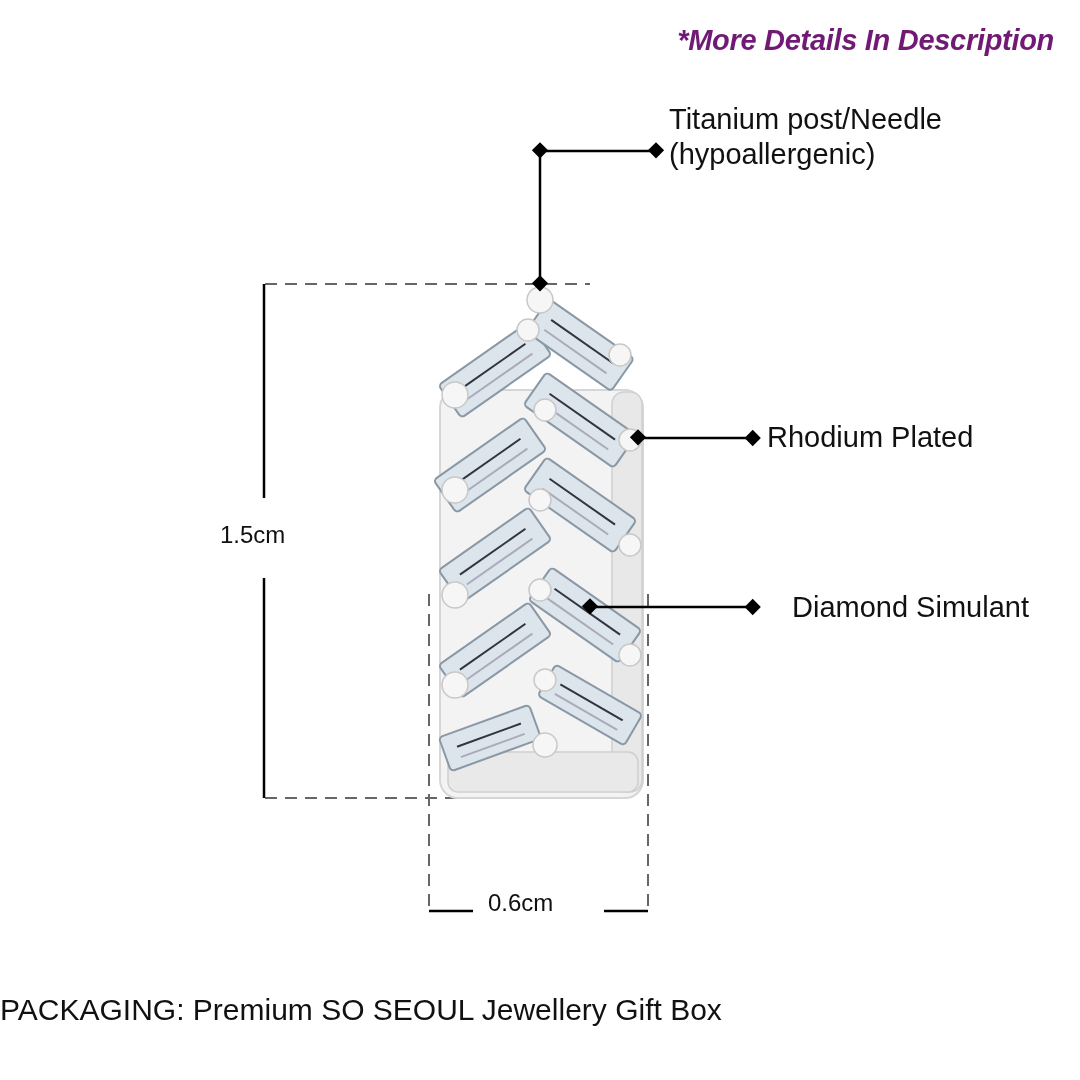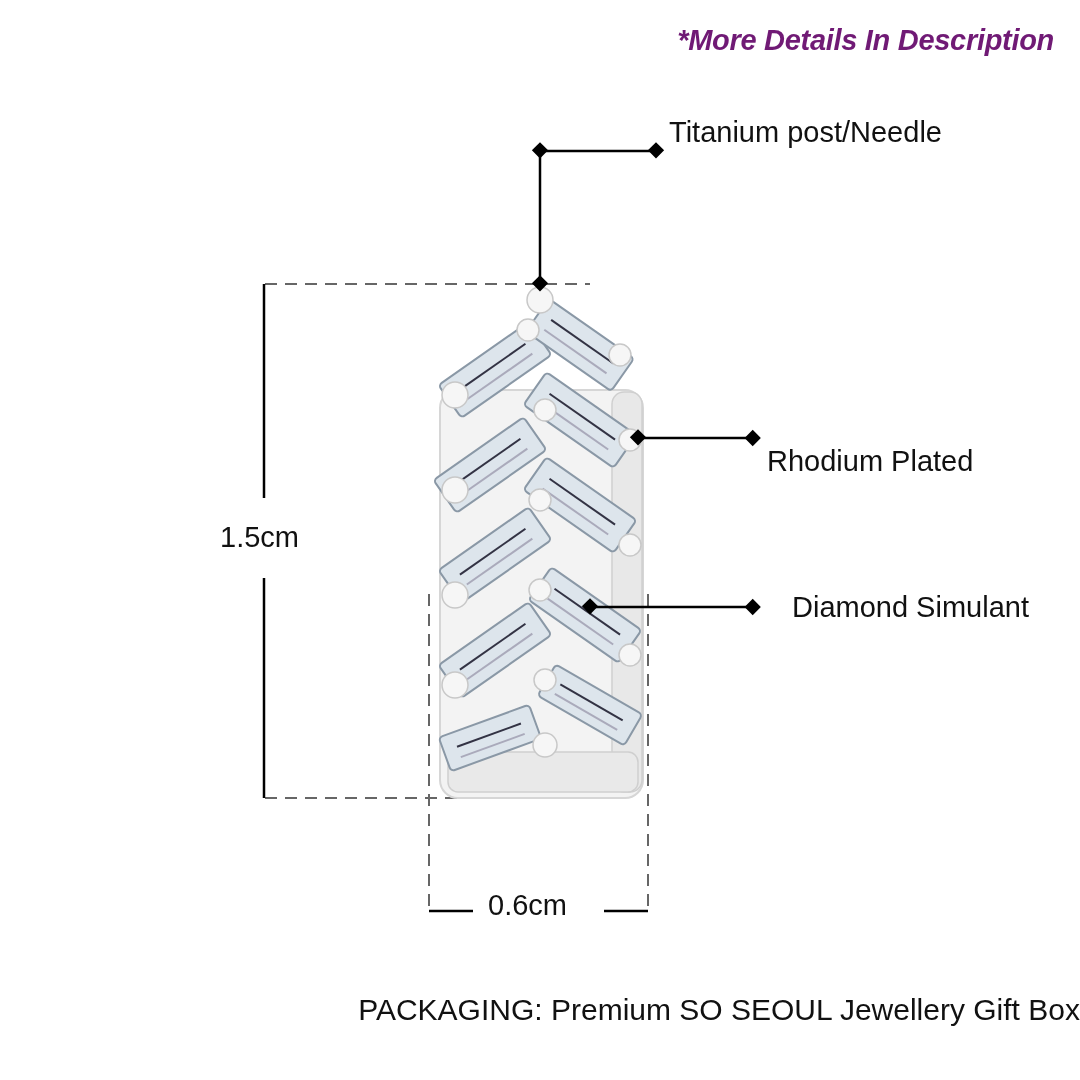--- a/index.html
+++ b/index.html
@@ -1,22 +1,22 @@
 <!DOCTYPE html>
 <html><head>
 <meta charset="utf-8">
 <style>
   html, body { margin: 0; padding: 0; background: #ffffff; }
   body { width: 1080px; height: 1080px; position: relative; overflow: hidden;
          font-family: "Liberation Sans", "DejaVu Sans", sans-serif; color: #111; }
   .abs { position: absolute; }
   .note { right: 26px; top: 24px; font-size: 29px; font-weight: bold; font-style: italic; color: #701a75; letter-spacing: -0.3px; }
   .label { font-size: 29px; color: #111; white-space: nowrap; line-height: 1.2; }
-  .dim { font-size: 29px; color: #111; white-space: nowrap; }
-  .footer { left: 0; width: 1080px; top: 993px; text-align: right; font-size: 30px; color: #111; }
+  .dim { font-size: 24px; color: #111; white-space: nowrap; }
+  .footer { left: 0; width: 1080px; top: 993px; text-align: left; font-size: 30px; color: #111; }
   svg.overlay { position: absolute; left: 0; top: 0; }
 </style>
 </head>
 <body>
 
 <div class="abs note">*More Details In Description</div>
 
 <svg class="overlay" width="1080" height="1080" viewBox="0 0 1080 1080">
 
   <g stroke="#666" stroke-width="2" stroke-dasharray="12 8" fill="none">
@@ -133,22 +133,23 @@
     <rect x="633" y="433" width="9" height="9" transform="rotate(45 638 438)"></rect>
     <rect x="748" y="433" width="9" height="9" transform="rotate(45 752 438)"></rect>
   </g>
   <g stroke="#000" stroke-width="2.5" fill="#000">
     <line x1="590" y1="607" x2="752" y2="607"></line>
     <rect x="585" y="602" width="9" height="9" transform="rotate(45 590 607)"></rect>
     <rect x="748" y="602" width="9" height="9" transform="rotate(45 752 607)"></rect>
   </g>
 </svg>
 
-<div class="abs label" style="left:669px; top:115px;">
+<div class="abs label" style="left:669px; top:102px;">
   <div>Titanium post/Needle</div>
+  <div>(hypoallergenic)</div>
 </div>
-<div class="abs label" style="left:767px; top:420px;margin-top:24px;">Rhodium Plated</div>
+<div class="abs label" style="left:767px; top:420px;">Rhodium Plated</div>
 <div class="abs label" style="left:792px; top:590px;">Diamond Simulant</div>
 
 <div class="abs dim" style="left:220px; top:521px;">1.5cm</div>
 <div class="abs dim" style="left:488px; top:889px;">0.6cm</div>
 
 <div class="abs footer">PACKAGING: Premium SO SEOUL Jewellery Gift Box</div>
 
 </body></html>

